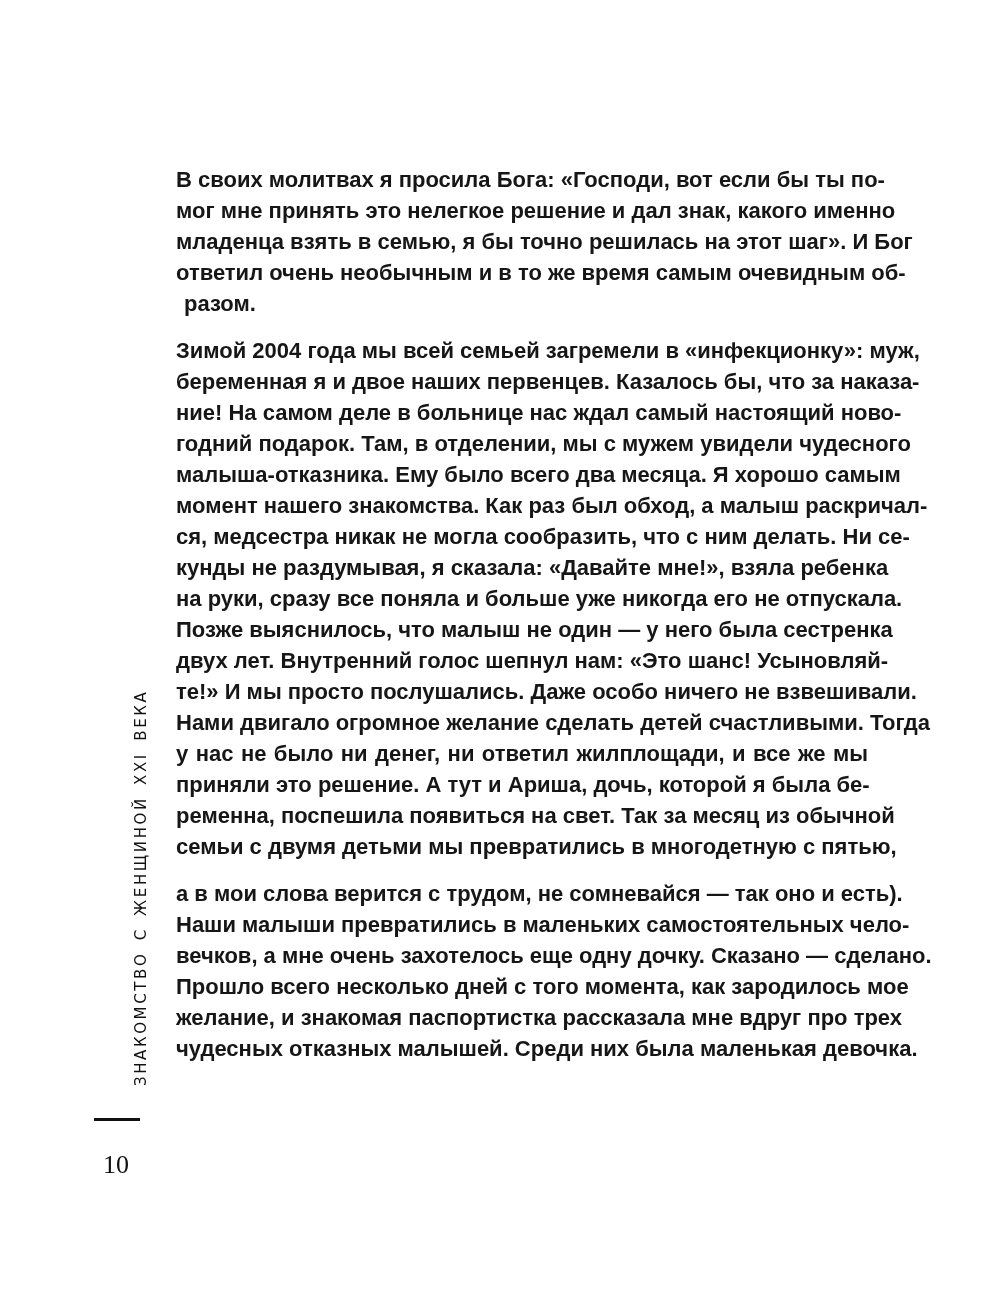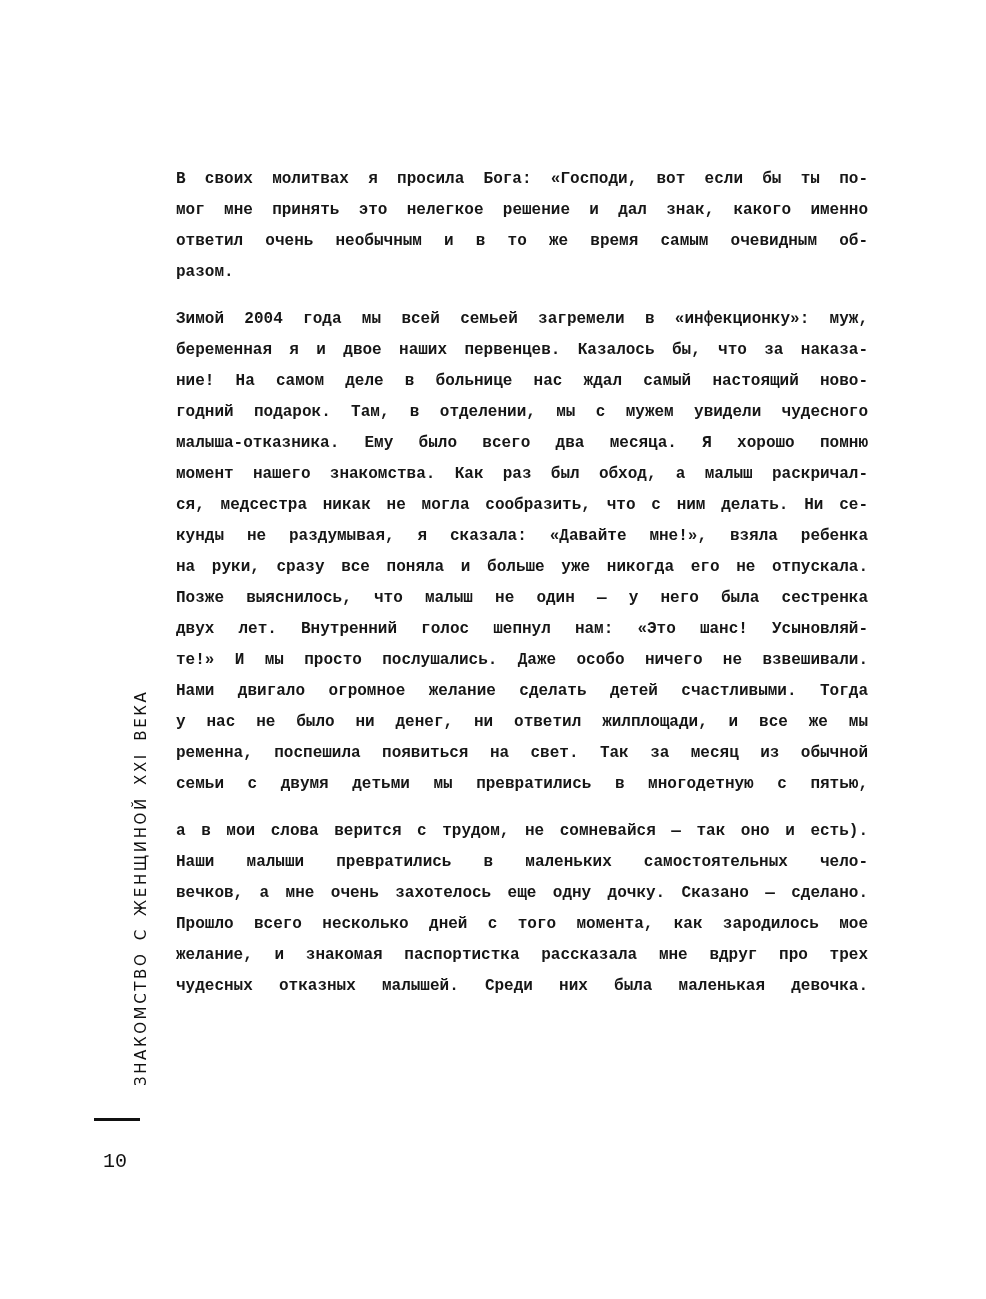--- a/index.html
+++ b/index.html
@@ -18,38 +18,39 @@
       position: absolute;
       left: 0; top: 0;
       width: 986px; height: 1299px;
       background: #ffffff;
     }
     .text-block {
       position: absolute;
       left: 176px;
       top: 164px;
       width: 692px;
-      font-family: Liberation Mono, monospace;
-      font-size: 16px;
+      font-family: Liberation Sans, sans-serif;
+      font-size: 22px;
       line-height: 31px;
       font-weight: bold;
       color: #161616;
     }
     .paragraph {
       margin: 0 0 16px 0;
     }
     .line {
       display: block;
       white-space: nowrap;
       text-align: justify;
       text-align-last: justify;
       height: 31px;
     }
     .line.last {
       text-align-last: left;
+      margin-left: 8px;
     }
     .running-head {
       position: absolute;
       left: 132px;
       top: 1086px;
       transform-origin: 0 0;
       transform: rotate(-90deg);
       font-family: "DejaVu Sans", "Liberation Sans", sans-serif;
       font-size: 15px;
       letter-spacing: 2.6px;
@@ -62,51 +63,53 @@
       left: 94px;
       top: 1118px;
       width: 46px;
       height: 3px;
       background: #111111;
     }
     .page-number {
       position: absolute;
       left: 103px;
       top: 1150px;
-      font-family: Liberation Mono, monospace;
-      font-size: 20px;
+      font-family: Liberation Serif, serif;
+      font-size: 26px;
       color: #111111;
     }
   </style>
 </head>
 <body>
 
 <div class="page">
   <div class="text-block">
     <p class="paragraph">
       <span class="line">В своих молитвах я просила Бога: «Господи, вот если бы ты по-</span>
       <span class="line">мог мне принять это нелегкое решение и дал знак, какого именно</span>
+      <span class="line">младенца взять в семью, я бы точно решилась на этот шаг». И Бог</span>
       <span class="line">ответил очень необычным и в то же время самым очевидным об-</span>
       <span class="line last">разом.</span>
     </p>
     <p class="paragraph">
       <span class="line">Зимой 2004 года мы всей семьей загремели в «инфекционку»: муж,</span>
       <span class="line">беременная я и двое наших первенцев. Казалось бы, что за наказа-</span>
       <span class="line">ние! На самом деле в больнице нас ждал самый настоящий ново-</span>
       <span class="line">годний подарок. Там, в отделении, мы с мужем увидели чудесного</span>
-      <span class="line">малыша-отказника. Ему было всего два месяца. Я хорошо помню</span>
+      <span class="line">малыша-отказника. Ему было всего два месяца. Я хорошо самым</span>
       <span class="line">момент нашего знакомства. Как раз был обход, а малыш раскричал-</span>
       <span class="line">ся, медсестра никак не могла сообразить, что с ним делать. Ни се-</span>
       <span class="line">кунды не раздумывая, я сказала: «Давайте мне!», взяла ребенка</span>
       <span class="line">на руки, сразу все поняла и больше уже никогда его не отпускала.</span>
       <span class="line">Позже выяснилось, что малыш не один — у него была сестренка</span>
       <span class="line">двух лет. Внутренний голос шепнул нам: «Это шанс! Усыновляй-</span>
       <span class="line">те!» И мы просто послушались. Даже особо ничего не взвешивали.</span>
       <span class="line">Нами двигало огромное желание сделать детей счастливыми. Тогда</span>
       <span class="line">у нас не было ни денег, ни ответил жилплощади, и все же мы</span>
+      <span class="line">приняли это решение. А тут и Ариша, дочь, которой я была бе-</span>
       <span class="line">ременна, поспешила появиться на свет. Так за месяц из обычной</span>
       <span class="line">семьи с двумя детьми мы превратились в многодетную с пятью,</span>
     </p>
     <p class="paragraph">
       <span class="line">а в мои слова верится с трудом, не сомневайся — так оно и есть).</span>
       <span class="line">Наши малыши превратились в маленьких самостоятельных чело-</span>
       <span class="line">вечков, а мне очень захотелось еще одну дочку. Сказано — сделано.</span>
       <span class="line">Прошло всего несколько дней с того момента, как зародилось мое</span>
       <span class="line">желание, и знакомая паспортистка рассказала мне вдруг про трех</span>
       <span class="line">чудесных отказных малышей. Среди них была маленькая девочка.</span>

